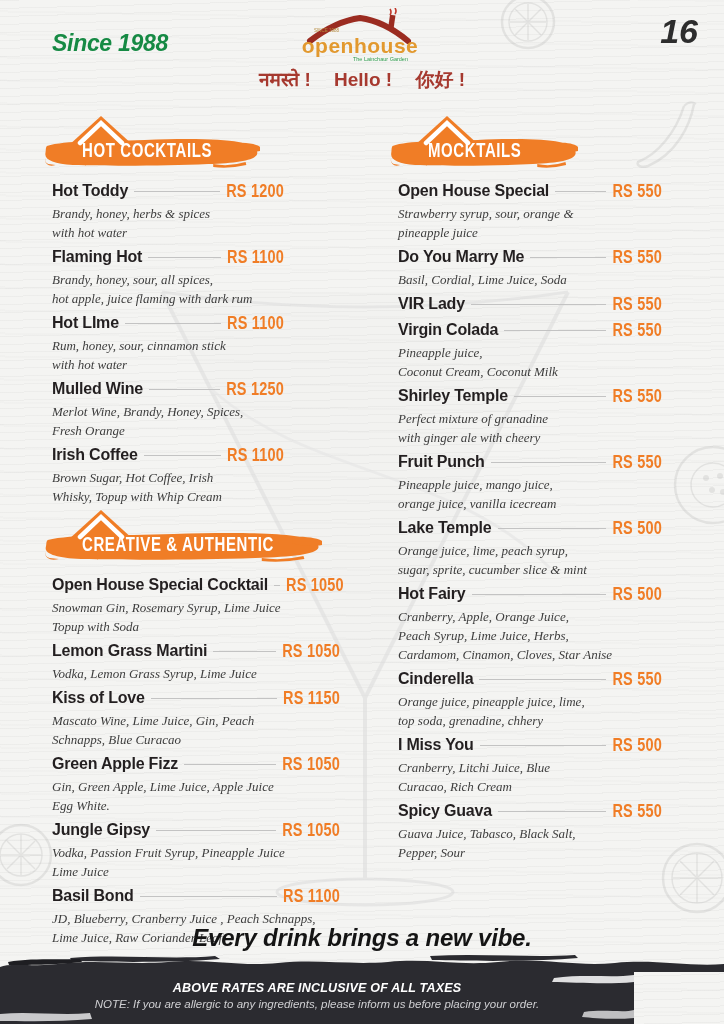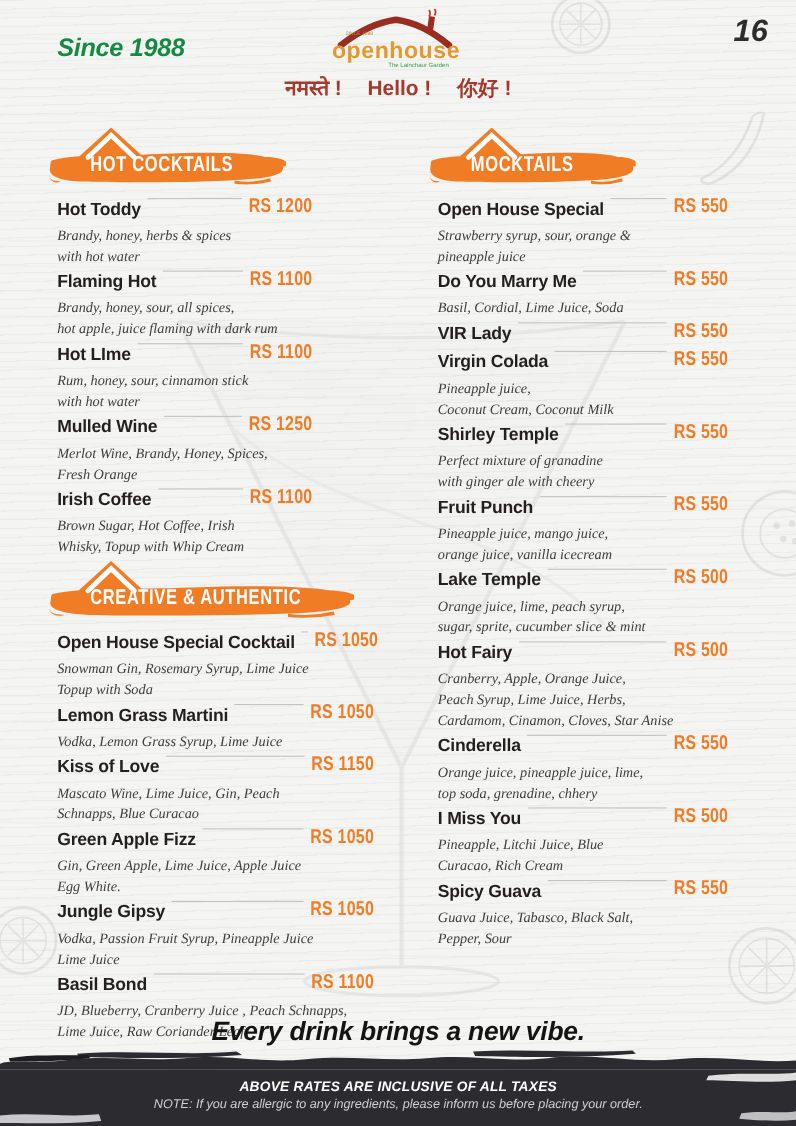--- a/index.html
+++ b/index.html
@@ -15,21 +15,21 @@
     background:
       repeating-linear-gradient(178.5deg, rgba(110,110,110,.055) 0 1px, transparent 1px 8px),
       repeating-linear-gradient(181deg, rgba(140,140,140,.03) 0 2px, transparent 2px 23px);
     pointer-events:none;
   }
   .doodle{position:absolute;opacity:.16;pointer-events:none;}
   .watermark{position:absolute;left:150px;top:268px;width:430px;height:660px;opacity:.5;pointer-events:none;}
 
   
   .since{position:absolute;left:52px;top:30px;color:#168a44;font-size:23px;font-weight:bold;font-style:italic;letter-spacing:-.3px;}
-  .pagenum{position:absolute;right:26px;top:12px;color:#2d2d2d;font-size:28px;font-weight:bold;font-style:italic;}
+  .pagenum{position:absolute;right:26px;top:12px;color:#2d2d2d;font-size:34px;font-weight:bold;font-style:italic;}
   .logo{position:absolute;left:50%;transform:translateX(-50%);top:8px;width:140px;height:58px;}
   .greeting{position:absolute;top:66px;left:0;right:0;text-align:center;color:#a6392f;font-weight:bold;font-size:19px;}
   .greeting span{margin:0 9px;}
 
   
   .col{position:absolute;top:116px;}
   #col-left{left:52px;width:288px;}
   #col-right{left:398px;width:290px;}
 
   
@@ -41,32 +41,32 @@
   .sec-1 .band{width:278px;}
   .sec-2 .band{width:188px;}
   .house{position:absolute;top:0;left:16px;width:66px;height:30px;}
   .banner-label{
     position:absolute;top:25px;left:30px;color:#fff;font-weight:bold;font-size:15px;
     letter-spacing:.6px;transform:scaleY(1.3);transform-origin:left center;white-space:nowrap;
   }
 
   
   .item{margin-bottom:4px;}
-  .item-head{display:flex;align-items:flex-start;}
+  .item-head{display:flex;align-items:center;}
   .sec-0 .item-head{padding-right:56px;}
   .sec-1 .item-head{padding-right:0;}
   .sec-2 .item-head{padding-right:26px;}
   .item-name{font-size:16px;font-weight:bold;color:#231f20;letter-spacing:-.2px;line-height:22px;white-space:nowrap;flex:0 0 auto;}
   .leader{flex:1 1 0;min-width:6px;height:0;border-bottom:1.5px solid #c3c3c3;margin:0 6px;}
   .item-price{font-weight:bold;color:#f07d26;font-size:14.5px;transform:scaleY(1.25);transform-origin:right center;white-space:nowrap;flex:0 0 auto;letter-spacing:.2px;}
   .item-desc{font-style:italic;font-size:13px;line-height:19px;color:#3d3d3d;white-space:pre-line;margin-top:2px;font-family:Liberation Serif, serif;}
 
   
   .vibe{position:absolute;top:924px;left:0;right:0;text-align:center;font-size:24px;font-style:italic;font-weight:bold;color:#141414;letter-spacing:-.2px;}
-  .footer-band{position:absolute;left:0;bottom:0;width:724px;height:52px;background:#2b2b30;}
+  .footer-band{position:absolute;left:0;bottom:0;width:634px;height:52px;background:#2b2b30;}
   .rag{position:absolute;bottom:52px;left:0;width:724px;height:18px;display:block;}
   .footer-line1{margin-top:9px;text-align:center;color:#ffffff;font-weight:bold;font-style:italic;font-size:12.5px;letter-spacing:.2px;position:relative;z-index:2;}
   .footer-line2{text-align:center;color:#cfcfd2;font-style:italic;font-size:11.5px;margin-top:3px;position:relative;z-index:2;}
   .band-streaks{position:absolute;right:0;top:0;height:52px;width:200px;}
   .band-streaks-l{position:absolute;left:0;bottom:0;height:52px;width:160px;}
 </style>
 </head>
 <body>
 
 <div class="texture"></div>
@@ -393,21 +393,21 @@
     <div class="item-desc">Orange juice, pineapple juice, lime,
 top soda, grenadine, chhery</div>
   </div>
 
   <div class="item">
     <div class="item-head">
       <span class="item-name">I Miss You</span>
       <span class="leader"></span>
       <span class="item-price">RS 500</span>
     </div>
-    <div class="item-desc">Pineapple, Litchi Juice, Blue
+    <div class="item-desc">Cranberry, Litchi Juice, Blue
 Curacao, Rich Cream</div>
   </div>
 
   <div class="item">
     <div class="item-head">
       <span class="item-name">Spicy Guava</span>
       <span class="leader"></span>
       <span class="item-price">RS 550</span>
     </div>
     <div class="item-desc">Guava Juice, Tabasco, Black Salt,

